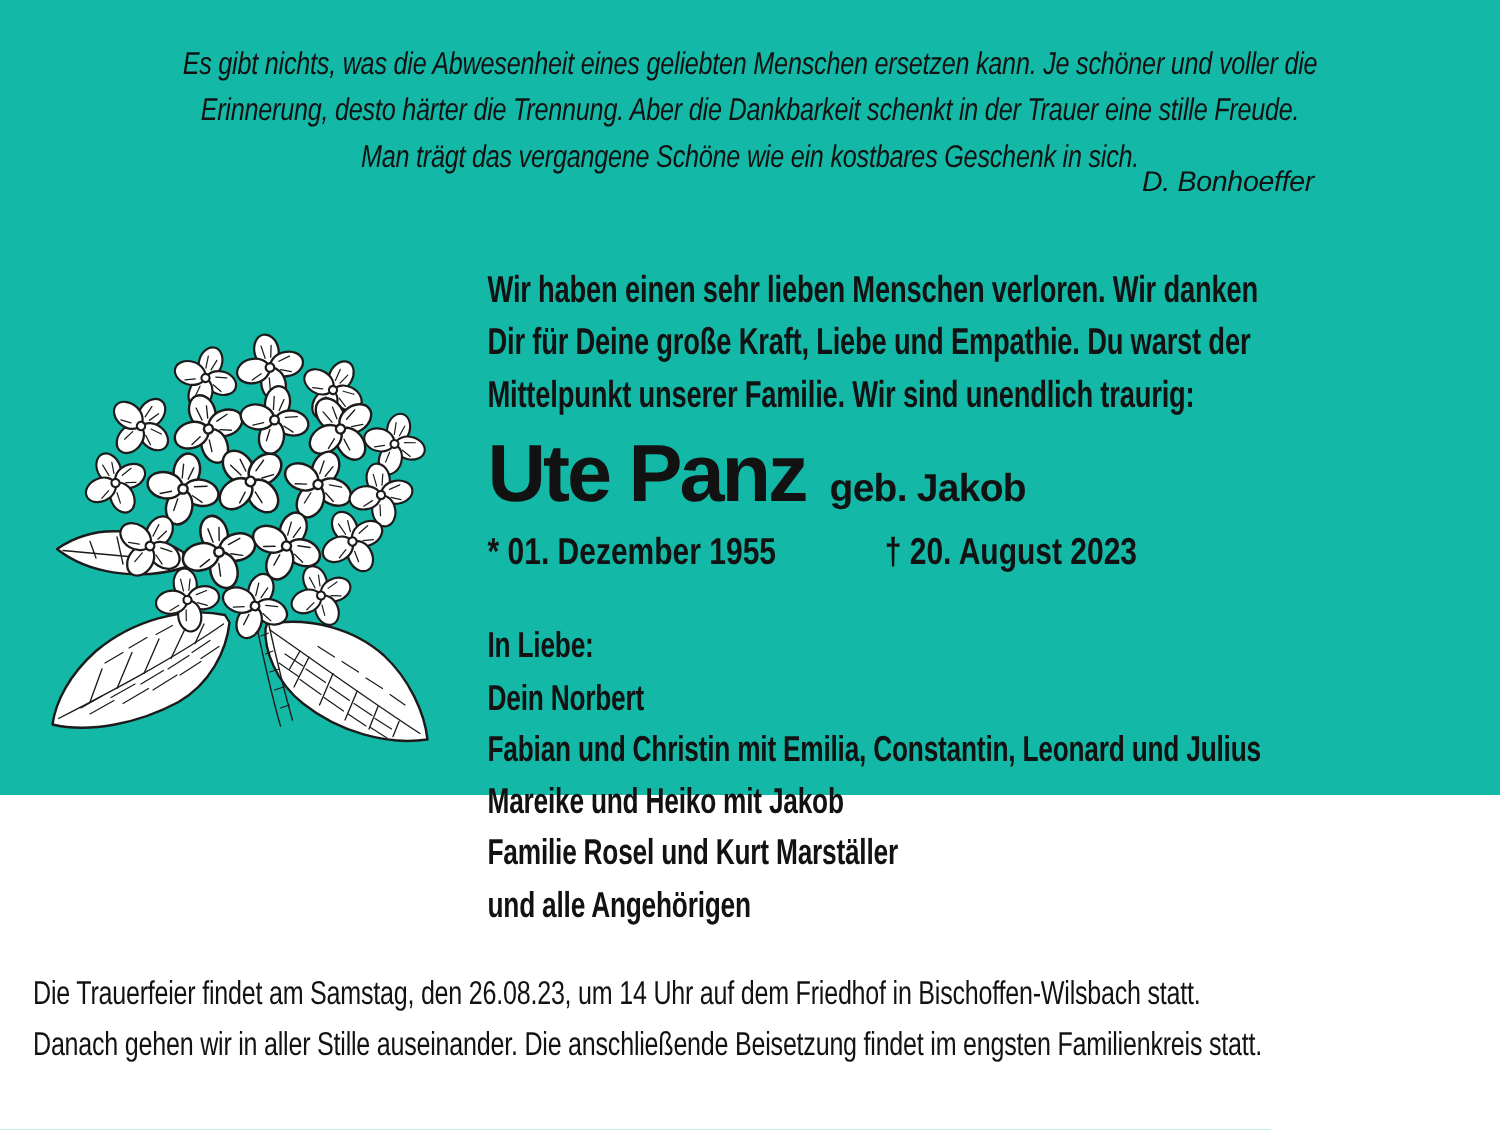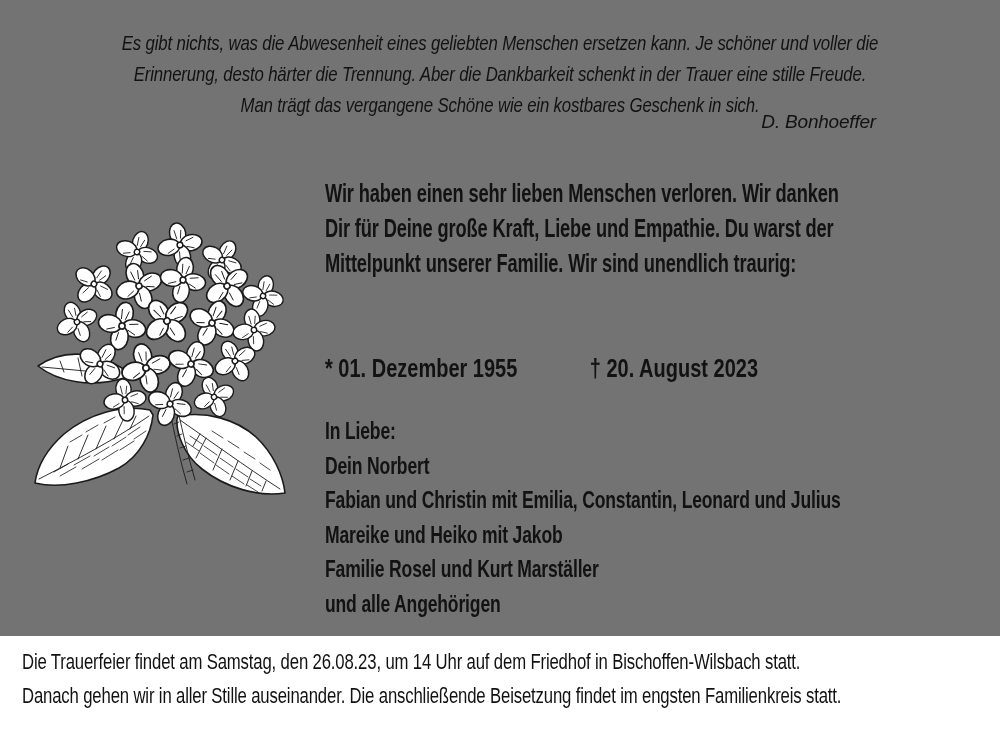--- a/index.html
+++ b/index.html
@@ -8,22 +8,22 @@
     background: #ffffff;
     width: 1000px;
     height: 753px;
     overflow: hidden;
     font-family: "Liberation Sans", sans-serif;
     color: #121212;
   }
   .page {
     position: relative;
     width: 1000px;
-    height: 636px;
-    background: #737373;
+    height: 530px;
+    background: #14b8a6;
     text-decoration: underline;
   }
   
   .quote {
     position: absolute;
     left: 0;
     top: 27px;
     width: 1000px;
     text-align: center;
     font-style: italic;
@@ -191,20 +191,24 @@
       <use href="#flower" transform="translate(184,177) rotate(-22) scale(0.88)"></use>
     </svg>
   </div>
 
   <div class="intro">
     <div>Wir haben einen sehr lieben Menschen verloren. Wir danken</div>
     <div>Dir für Deine große Kraft, Liebe und Empathie. Du warst der</div>
     <div>Mittelpunkt unserer Familie. Wir sind unendlich traurig:</div>
   </div>
 
+  <div class="name-row">
+    <span class="deceased-name">Ute Panz</span>
+    <span class="maiden-name">geb. Jakob</span>
+  </div>
 
   <div class="dates">
     <span class="date-birth">
       <span>*</span>
       <span>01. Dezember 1955</span>
     </span>
     <span class="date-death">
       <span>†</span>
       <span>20. August 2023</span>
     </span>

